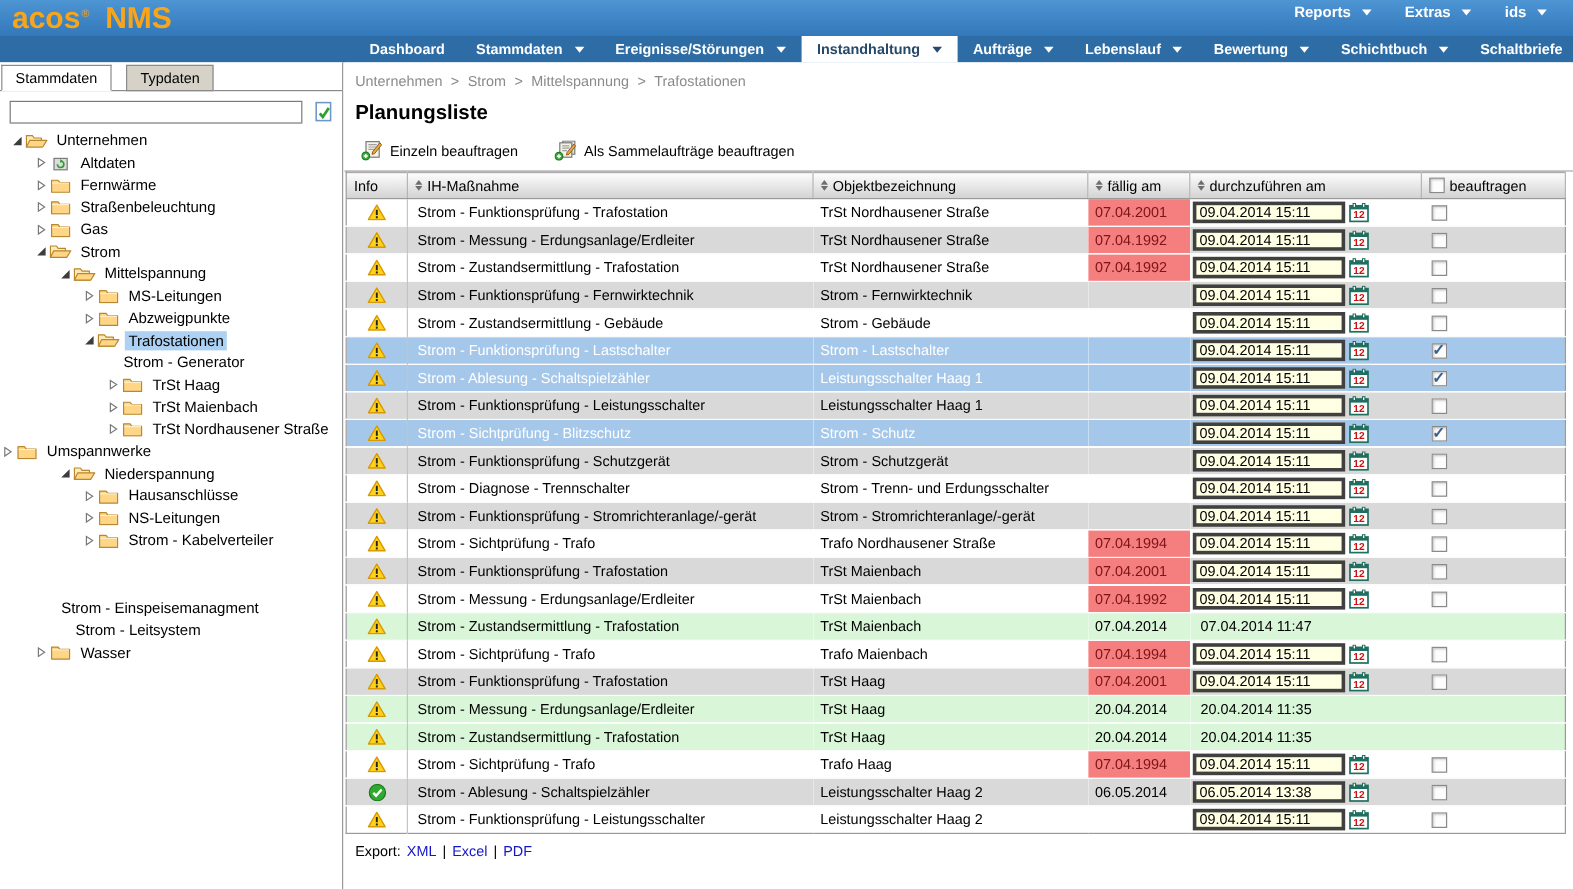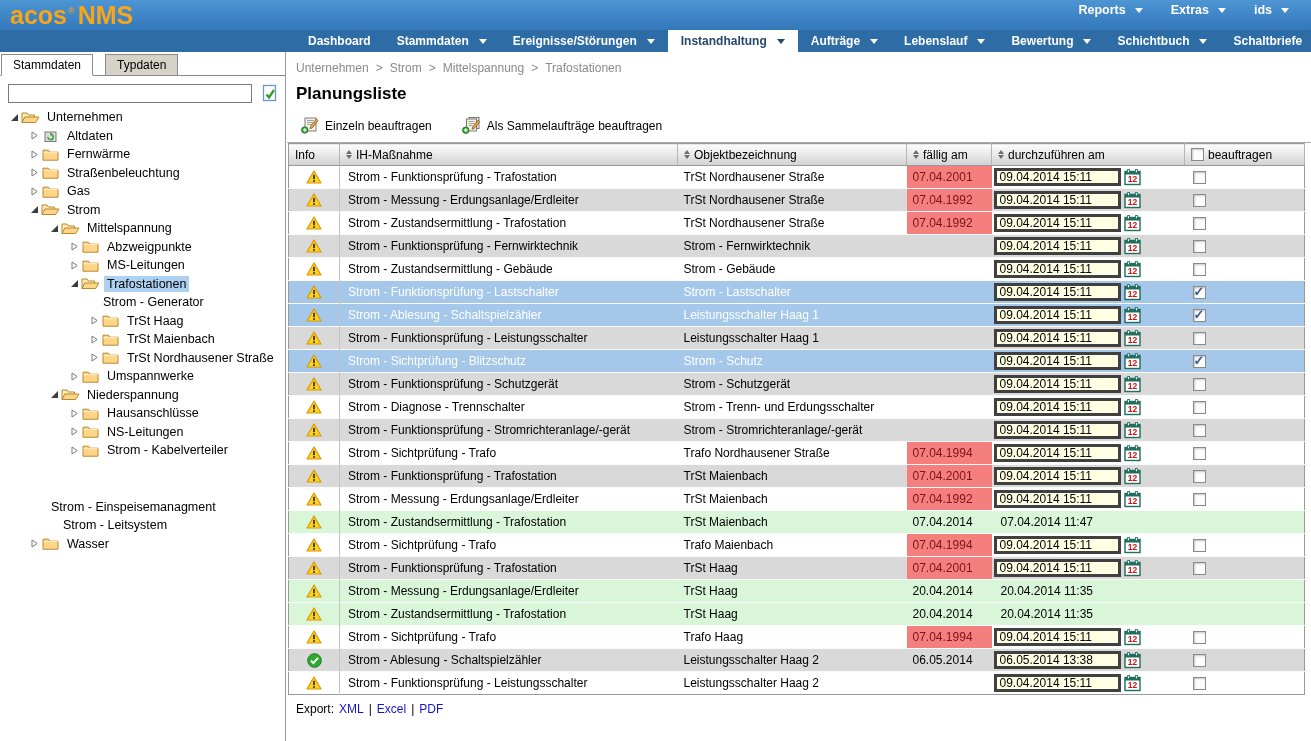--- a/index.html
+++ b/index.html
@@ -7,21 +7,21 @@
   body {
     width:1311px; height:741px; position:relative; overflow:hidden;
     background:#fff; font-family:"Liberation Sans", sans-serif; font-size:12px; color:#000;
   }
   
   .topbar { position:absolute; left:0; top:0; width:1311px; height:30px;
     background:linear-gradient(180deg,#4e95d4 0%,#3278ba 100%); }
   .logo { position:absolute; left:10px; top:0; height:30px; display:flex; align-items:center; }
   .logo-acos { font-weight:bold; font-size:25px; color:#f9a51a; letter-spacing:0px; line-height:1; }
   .logo-reg { font-size:9px; color:#f9a51a; vertical-align:top; margin:-8px 0 0 1px; display:inline-block; }
-  .logo-nms { font-weight:bold; font-size:25px; color:#f9a51a; margin-left:3px; line-height:1; }
+  .logo-nms { font-weight:bold; font-size:25px; color:#f9a51a; margin-left:13px; line-height:1; }
   .topmenus { position:absolute; right:22px; top:0; height:20px; display:flex; gap:28px; align-items:center; }
   .topmenu { display:flex; align-items:center; gap:9px; color:#fff; font-weight:bold; font-size:12.5px; cursor:pointer; }
   .caret { width:0; height:0; border-left:4px solid transparent; border-right:4px solid transparent; border-top:5px solid currentColor; display:inline-block; }
   
   .navbar { position:absolute; left:0; top:30px; width:1311px; height:22px; background:#2d6ca4; display:flex; padding-left:295px; }
   .navtab { display:flex; align-items:center; gap:10px; padding:0 13px; color:#fff; font-weight:bold; font-size:12px; cursor:pointer; white-space:nowrap; }
   .navtab.active { background:#fff; color:#26486b; }
   
   .sidebar { position:absolute; left:0; top:52px; width:286px; bottom:0; background:#fff; border-right:1px solid #9a9a9a; }
   .side-tabs { display:flex; height:24px; padding:2px 0 0 1px; border-bottom:1px solid #8a8a8a; align-items:flex-end; }
@@ -256,35 +256,35 @@
           <svg width="9" height="9" viewBox="0 0 9 9">
             <path d="M2 1 L7.2 4.5 L2 8 Z" fill="#ffffff" stroke="#7a7a7a"></path>
           </svg>
         </span>
         <span class="node-icon">
           <svg width="17" height="13" viewBox="0 0 17 13">
             <path d="M1 2.2 h5.4 l1.5 2 H16 v8 H1 Z" fill="#ffd687" stroke="#b8872e" stroke-width="1" stroke-linejoin="round"></path>
             <path d="M1.5 4.6 H15.5" stroke="#ffeec4" stroke-width="1"></path>
           </svg>
         </span>
+        <span class="tree-label">MS-Leitungen</span>
+      </div>
+      <div class="tree-row" style="padding-left: 68px;">
+        <span class="expander">
+          <svg width="9" height="9" viewBox="0 0 9 9">
+            <path d="M2 1 L7.2 4.5 L2 8 Z" fill="#ffffff" stroke="#7a7a7a"></path>
+          </svg>
+        </span>
+        <span class="node-icon">
+          <svg width="17" height="13" viewBox="0 0 17 13">
+            <path d="M1 2.2 h5.4 l1.5 2 H16 v8 H1 Z" fill="#ffd687" stroke="#b8872e" stroke-width="1" stroke-linejoin="round"></path>
+            <path d="M1.5 4.6 H15.5" stroke="#ffeec4" stroke-width="1"></path>
+          </svg>
+        </span>
         <span class="tree-label">Abzweigpunkte</span>
-      </div>
-      <div class="tree-row" style="padding-left: 68px;">
-        <span class="expander">
-          <svg width="9" height="9" viewBox="0 0 9 9">
-            <path d="M2 1 L7.2 4.5 L2 8 Z" fill="#ffffff" stroke="#7a7a7a"></path>
-          </svg>
-        </span>
-        <span class="node-icon">
-          <svg width="17" height="13" viewBox="0 0 17 13">
-            <path d="M1 2.2 h5.4 l1.5 2 H16 v8 H1 Z" fill="#ffd687" stroke="#b8872e" stroke-width="1" stroke-linejoin="round"></path>
-            <path d="M1.5 4.6 H15.5" stroke="#ffeec4" stroke-width="1"></path>
-          </svg>
-        </span>
-        <span class="tree-label">MS-Leitungen</span>
       </div>
       <div class="tree-row" style="padding-left: 68px;">
         <span class="expander">
           <svg width="9" height="9" viewBox="0 0 9 9">
             <path d="M8 1 L8 8 L1 8 Z" fill="#3c3c3c"></path>
           </svg>
         </span>
         <span class="node-icon">
           <svg width="19" height="13" viewBox="0 0 19 13">
             <path d="M1 2 L6 2 L7.5 4 L13.5 4 L13.5 11.5 L1 11.5 Z" fill="#ffe9b4" stroke="#b8872e" stroke-linejoin="round"></path>
@@ -332,21 +332,21 @@
           </svg>
         </span>
         <span class="node-icon">
           <svg width="17" height="13" viewBox="0 0 17 13">
             <path d="M1 2.2 h5.4 l1.5 2 H16 v8 H1 Z" fill="#ffd687" stroke="#b8872e" stroke-width="1" stroke-linejoin="round"></path>
             <path d="M1.5 4.6 H15.5" stroke="#ffeec4" stroke-width="1"></path>
           </svg>
         </span>
         <span class="tree-label">TrSt Nordhausener Straße</span>
       </div>
-      <div class="tree-row" style="padding-left: 68px;">
+      <div class="tree-row" style="">
         <span class="expander">
           <svg width="9" height="9" viewBox="0 0 9 9">
             <path d="M2 1 L7.2 4.5 L2 8 Z" fill="#ffffff" stroke="#7a7a7a"></path>
           </svg>
         </span>
         <span class="node-icon">
           <svg width="17" height="13" viewBox="0 0 17 13">
             <path d="M1 2.2 h5.4 l1.5 2 H16 v8 H1 Z" fill="#ffd687" stroke="#b8872e" stroke-width="1" stroke-linejoin="round"></path>
             <path d="M1.5 4.6 H15.5" stroke="#ffeec4" stroke-width="1"></path>
           </svg>

